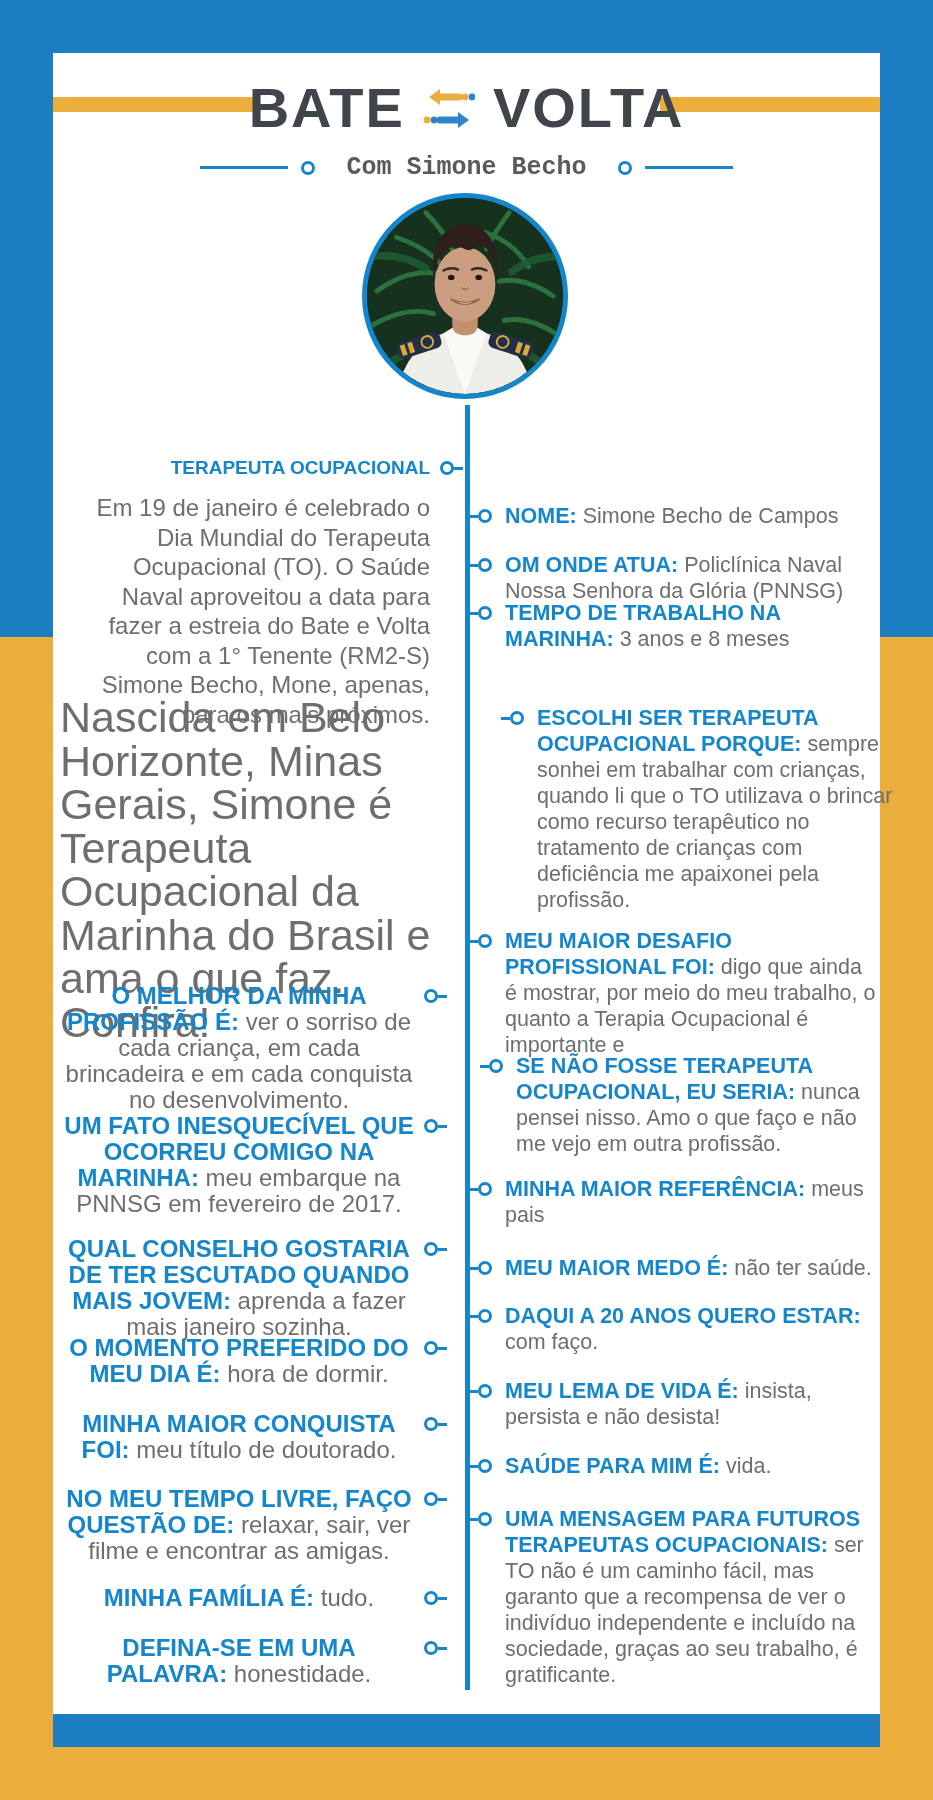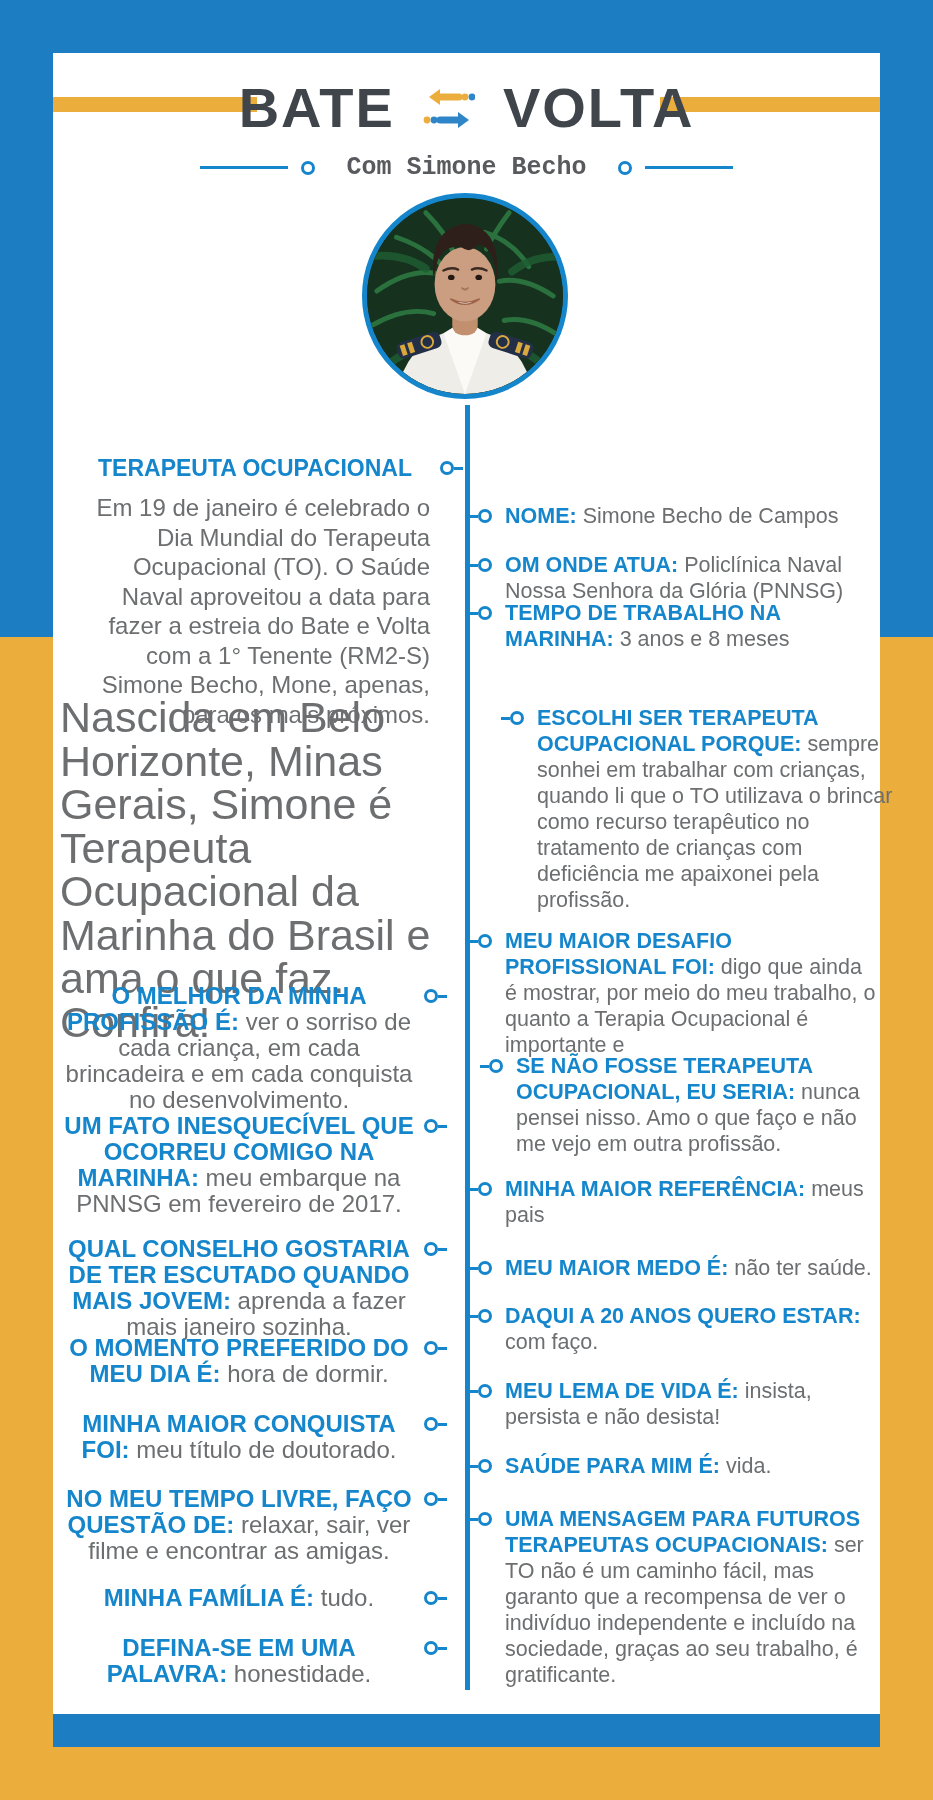--- a/index.html
+++ b/index.html
@@ -11,21 +11,21 @@
   .card{
     position:absolute;left:53px;top:53px;width:827px;height:1694px;
     background:#ffffff;
   }
   
   .bar{position:absolute;top:44px;height:15px;background:#EBAE3C;}
   .bar.left{left:0;width:204px;}
   .bar.right{right:0;width:220px;}
   .title-row{
     position:absolute;top:22px;left:0;width:100%;
-    display:flex;justify-content:center;align-items:center;gap:28px;text-align:right;
+    display:flex;justify-content:center;align-items:center;gap:18px;text-align:right;
   }
   .title-word{
     font-size:56px;font-weight:bold;color:#40454C;letter-spacing:2px;
   }
   .swap-icon{width:52px;height:48px;margin-top:4px;}
   .subtitle-row{
     position:absolute;top:100px;left:0;width:100%;
     display:flex;justify-content:center;align-items:center;gap:13px;font-family:Liberation Mono, monospace;
   }
   .sub-line{width:88px;height:3px;background:#1586CB;}
@@ -42,22 +42,22 @@
   .conn{position:absolute;top:6px;display:flex;align-items:center;}
   .ring{width:14px;height:14px;border:3px solid #1586CB;border-radius:50%;background:#fff;box-sizing:border-box;}
   .tick{width:9px;height:3px;background:#1586CB;}
   
   .l-item{position:absolute;left:11px;width:350px;text-align:center;font-size:24px;line-height:26px;}
   .l-item .conn{right:-33px;}
   .r-item{position:absolute;left:452px;width:372px;text-align:left;font-size:21.5px;line-height:26px;}
   .r-item .conn{left:-36px;}
   .ih{color:#1586CB;font-weight:bold;}
   .ib{color:#6C6E70;}
-  .intro-heading{position:absolute;left:27px;top:402px;width:350px;text-align:center;
-    font-size:23px;line-height:26px;}
+  .intro-heading{position:absolute;left:27px;top:402px;width:350px;text-align:right;
+    font-size:19px;line-height:26px;}
   .intro-para{position:absolute;left:27px;top:440px;width:350px;text-align:right;
     font-size:24px;line-height:29.5px;color:#6C6E70;}
   .lead{position:absolute;left:7px;top:643px;width:372px;
     font-size:43px;line-height:43.5px;color:#6C6E70;}
   
   .li1{top:930px;} .li2{top:1060px;} .li3{top:1183px;} .li4{top:1282px;}
   .li5{top:1358px;} .li6{top:1433px;} .li7{top:1532px;} .li8{top:1582px;}
   .ri1{top:450px;} .ri2{top:499px;} .ri3{top:547px;} .ri4{top:652px;margin-left:32px;}
   .ri5{top:875px;} .ri6{top:1000px;margin-left:11px;} .ri7{top:1123px;} .ri8{top:1202px;}
   .ri9{top:1250px;} .ri10{top:1325px;} .ri11{top:1400px;} .ri12{top:1453px;}

